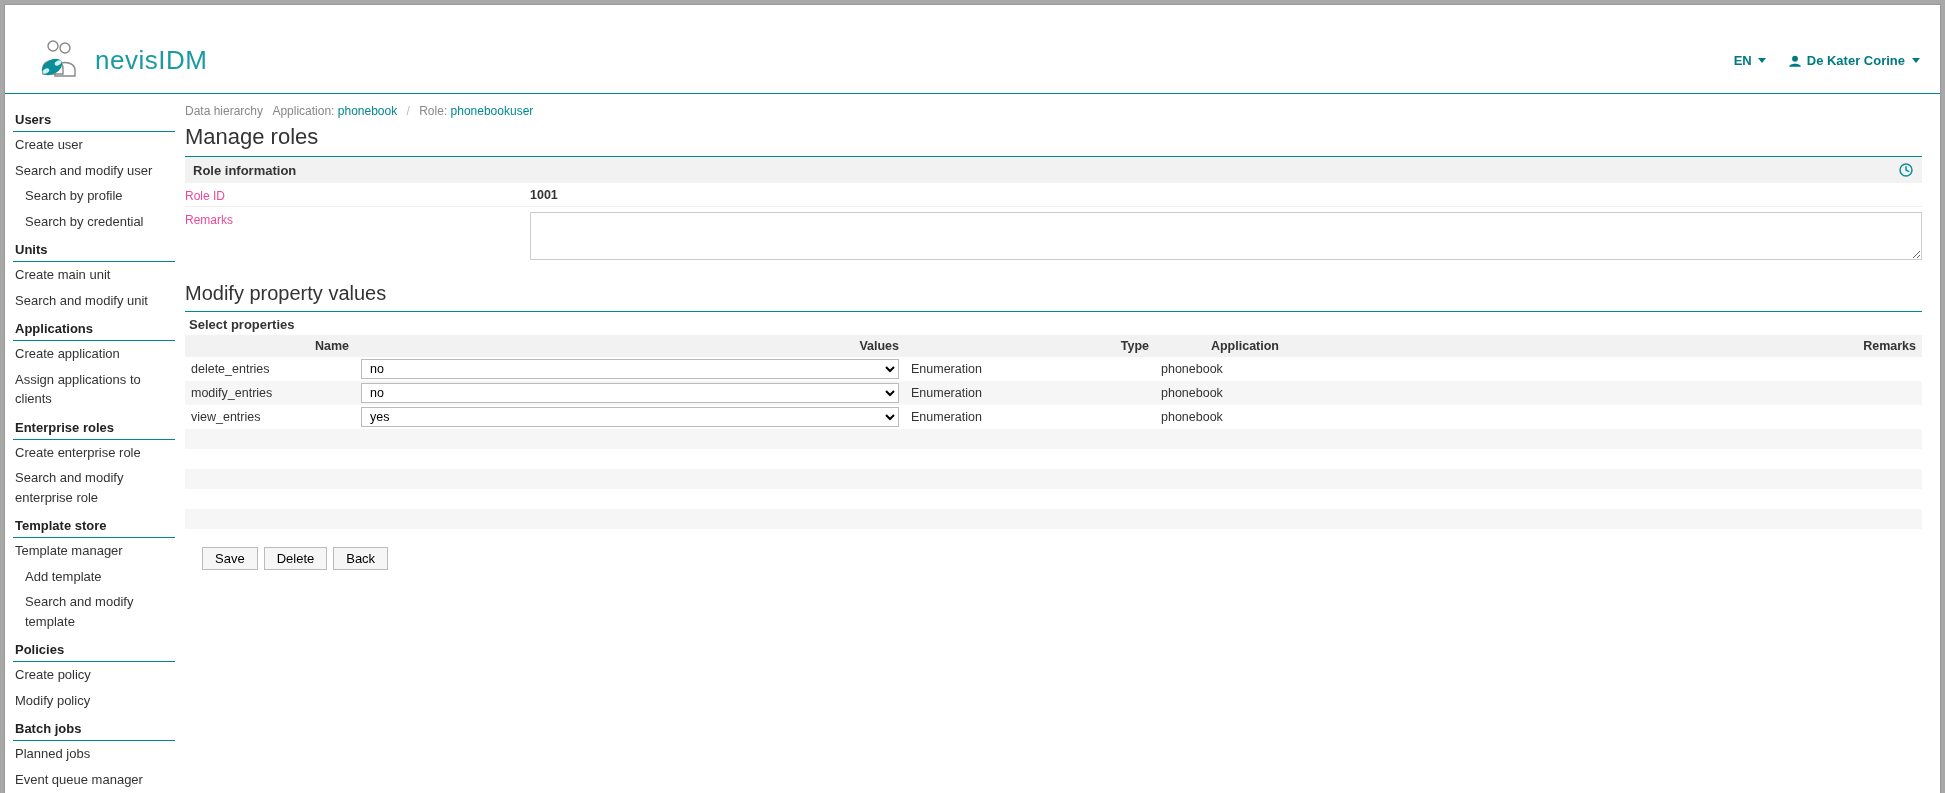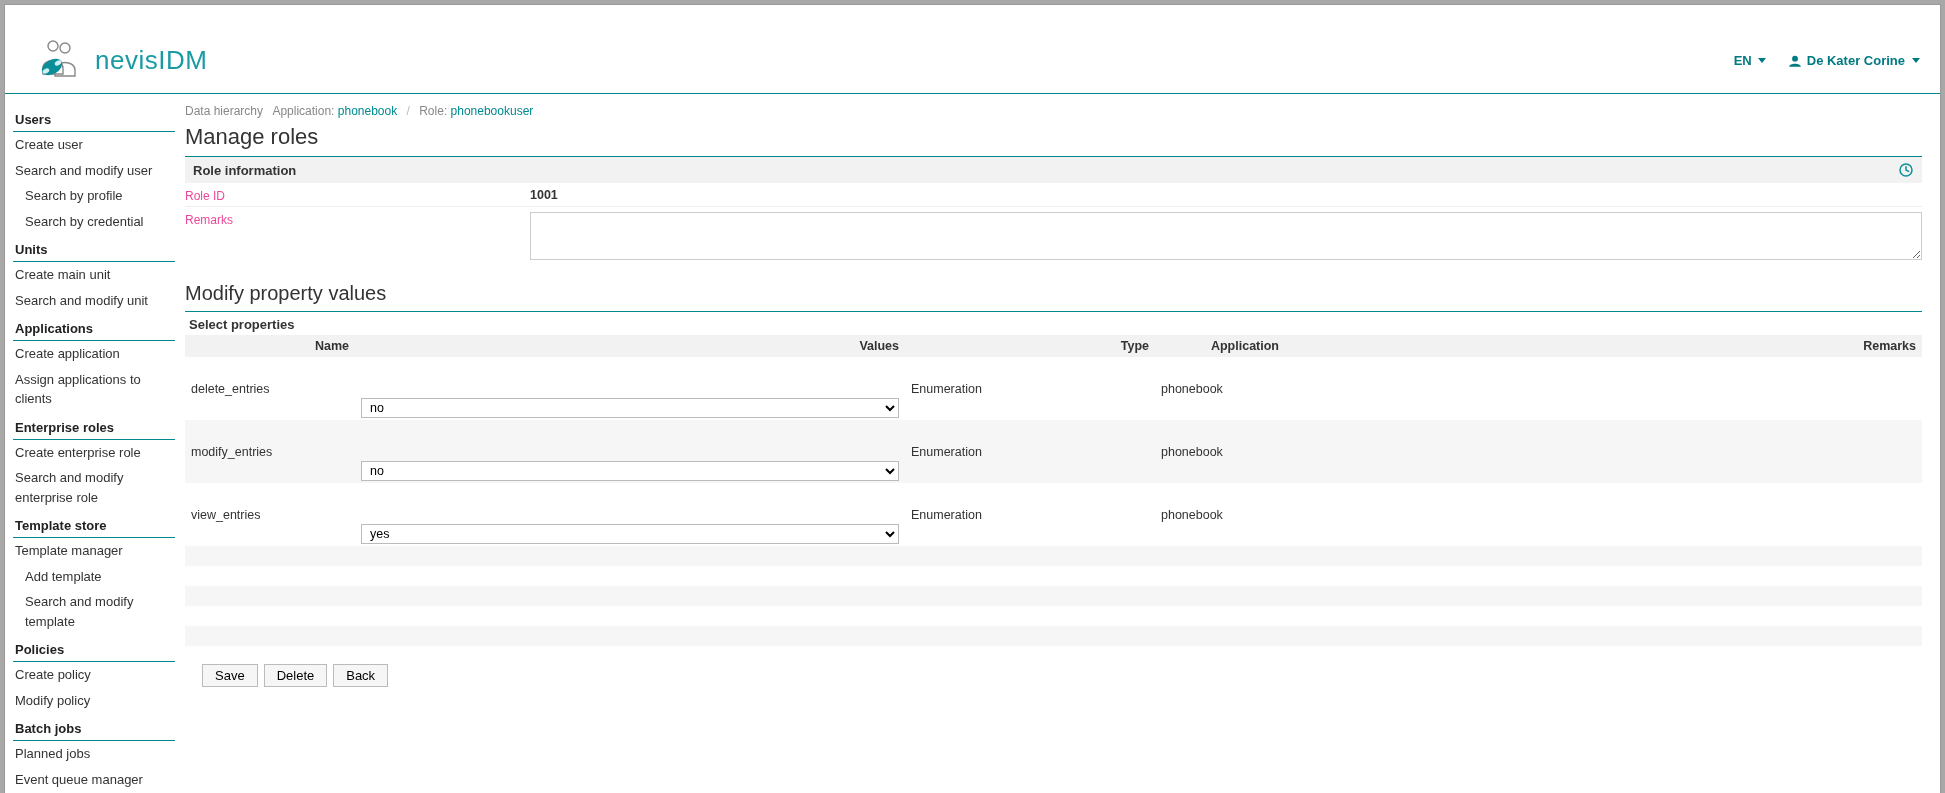--- a/index.html
+++ b/index.html
@@ -162,21 +162,20 @@
   .select-wrap {
     display:flex;
     width:100%;
   }
   .select-wrap select {
     flex:1;
     border:1px solid #bbb;
     padding:1px 4px;
     font-size:12.5px;
     background:#fff;
-    margin-top:39px;
   }
   .col-name { width: 170px; }
   .col-values { width: 550px; }
   .col-type { width: 250px; }
   .col-app { width: 130px; }
   .buttons { margin-top: 18px; display:flex; gap:6px;padding-left:17px; }
   .buttons button {
     border:1px solid #bbb;
     background:#f6f6f6;
     padding: 3px 12px;

